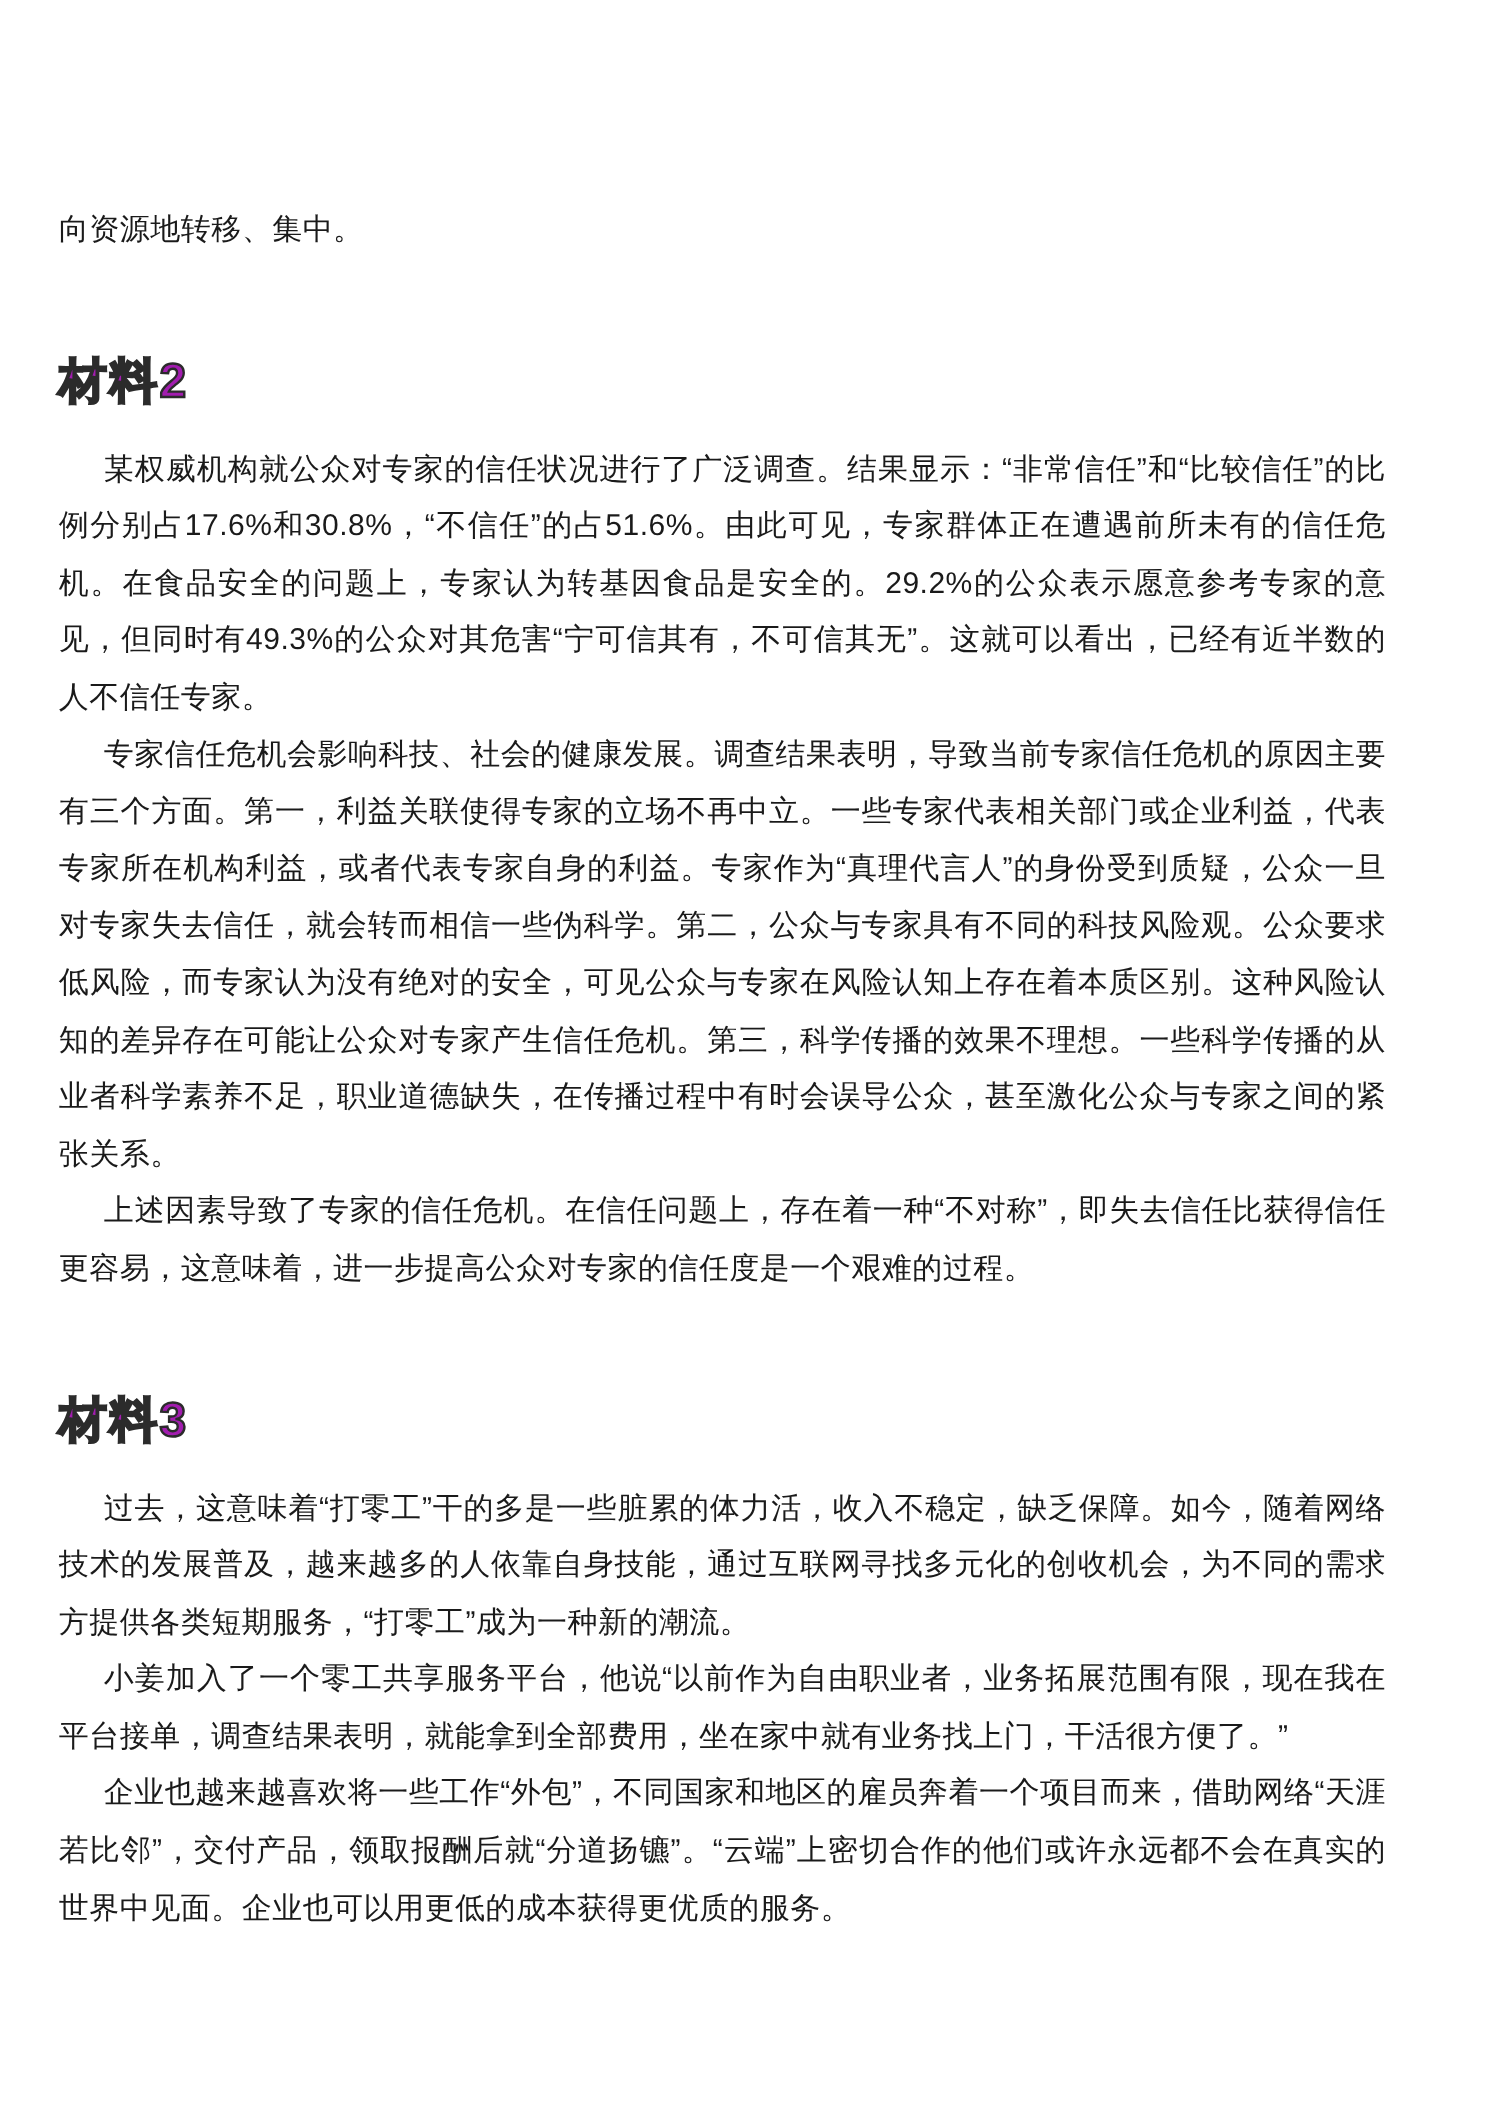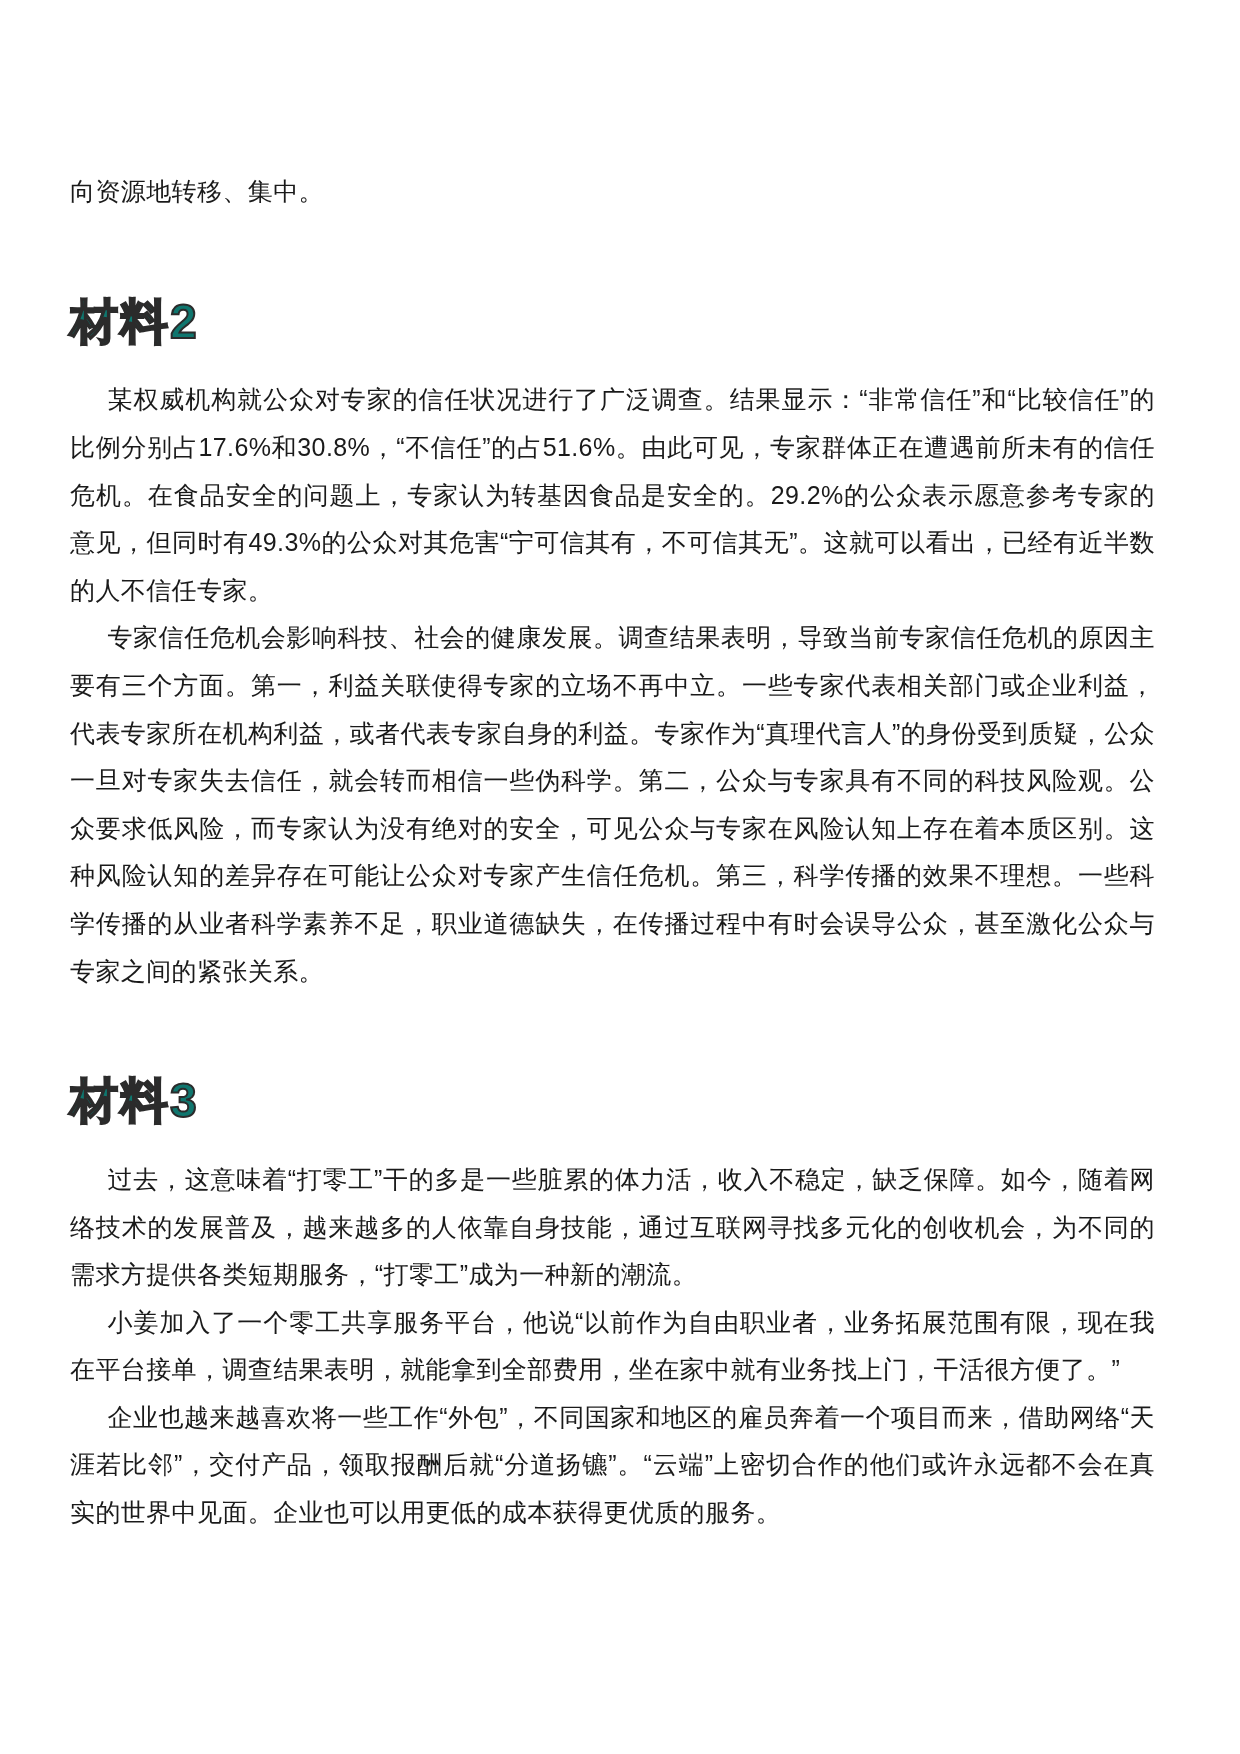--- a/index.html
+++ b/index.html
@@ -7,64 +7,65 @@
     padding: 0;
     background: #ffffff;
     width: 1240px;
     height: 1754px;
     overflow: hidden;
   }
   .page {
     box-sizing: border-box;
     width: 1240px;
     height: 1754px;
-    padding: 168px 85px 0 70px;
+    padding: 168px 85px 0 49px;
     font-family: "Liberation Sans", "DejaVu Sans", sans-serif;
     color: #1a1a1a;
     background: #ffffff;
   }
   p.body {
     margin: 0;
     font-size: 25px;
     line-height: 47.6px;
     text-align: justify;
     text-justify: inter-ideograph;
     text-indent: 1.5em;
     letter-spacing: 0.4px;
     word-break: break-all;
   }
   p.intro {
     text-indent: 0;
   }
   h2.material-heading {
     margin: 80px 0 28px 0;
-    font-size: 48px;
+    font-size: 40px;
     line-height: 1.1;
     font-weight: 700;
     letter-spacing: 2px;
-    color: #0f766e;
+    color: #a21caf;
     -webkit-text-stroke: 2px #2b2b2b;
   }
   @supports not (-webkit-text-stroke: 1px #000) {
     h2.material-heading { color: #2b2b2b; }
   }
 </style>
 </head>
 <body>
 
 <div class="page">
 
   <p class="body intro">向资源地转移、集中。</p>
 
   <h2 class="material-heading">材料2</h2>
 
   <p class="body">某权威机构就公众对专家的信任状况进行了广泛调查。结果显示：“非常信任”和“比较信任”的比例分别占17.6%和30.8%，“不信任”的占51.6%。由此可见，专家群体正在遭遇前所未有的信任危机。在食品安全的问题上，专家认为转基因食品是安全的。29.2%的公众表示愿意参考专家的意见，但同时有49.3%的公众对其危害“宁可信其有，不可信其无”。这就可以看出，已经有近半数的人不信任专家。</p>
 
   <p class="body">专家信任危机会影响科技、社会的健康发展。调查结果表明，导致当前专家信任危机的原因主要有三个方面。第一，利益关联使得专家的立场不再中立。一些专家代表相关部门或企业利益，代表专家所在机构利益，或者代表专家自身的利益。专家作为“真理代言人”的身份受到质疑，公众一旦对专家失去信任，就会转而相信一些伪科学。第二，公众与专家具有不同的科技风险观。公众要求低风险，而专家认为没有绝对的安全，可见公众与专家在风险认知上存在着本质区别。这种风险认知的差异存在可能让公众对专家产生信任危机。第三，科学传播的效果不理想。一些科学传播的从业者科学素养不足，职业道德缺失，在传播过程中有时会误导公众，甚至激化公众与专家之间的紧张关系。</p>
 
+  <p class="body">上述因素导致了专家的信任危机。在信任问题上，存在着一种“不对称”，即失去信任比获得信任更容易，这意味着，进一步提高公众对专家的信任度是一个艰难的过程。</p>
 
   <h2 class="material-heading">材料3</h2>
 
   <p class="body">过去，这意味着“打零工”干的多是一些脏累的体力活，收入不稳定，缺乏保障。如今，随着网络技术的发展普及，越来越多的人依靠自身技能，通过互联网寻找多元化的创收机会，为不同的需求方提供各类短期服务，“打零工”成为一种新的潮流。</p>
 
   <p class="body">小姜加入了一个零工共享服务平台，他说“以前作为自由职业者，业务拓展范围有限，现在我在平台接单，调查结果表明，就能拿到全部费用，坐在家中就有业务找上门，干活很方便了。”</p>
 
   <p class="body">企业也越来越喜欢将一些工作“外包”，不同国家和地区的雇员奔着一个项目而来，借助网络“天涯若比邻”，交付产品，领取报酬后就“分道扬镳”。“云端”上密切合作的他们或许永远都不会在真实的世界中见面。企业也可以用更低的成本获得更优质的服务。</p>
 
 </div>

